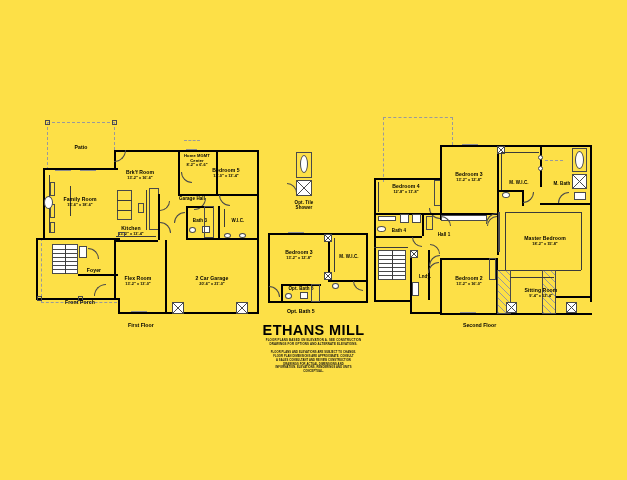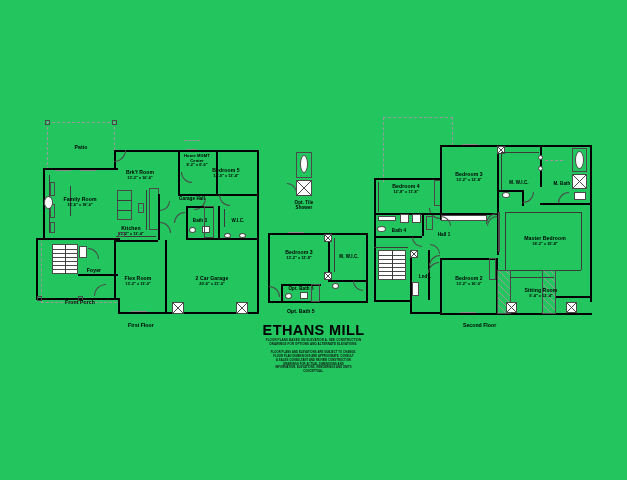--- a/index.html
+++ b/index.html
@@ -1,17 +1,17 @@
 <!DOCTYPE html>
 <html><head>
 <meta charset="utf-8">
 <style>
   html,body{margin:0;padding:0;background:#ffffff;}
   body{width:627px;height:480px;overflow:hidden;font-family:"Liberation Sans",sans-serif;color:#000;}
-  #sheet{position:relative;width:627px;height:480px;background:#22c55e;}
+  #sheet{position:relative;width:627px;height:480px;background:#fde047;}
 
   
   .wall{position:absolute;background:#000;}
   .wall.t{height:2.2px;}
   .wall.v{width:2.2px;}
   .thin{position:absolute;background:#3a3a3a;}
   .thin.t{height:1px;}
   .thin.v{width:1px;}
   .hair{position:absolute;background:#8d8d8d;}
   .hair.t{height:1px;}

